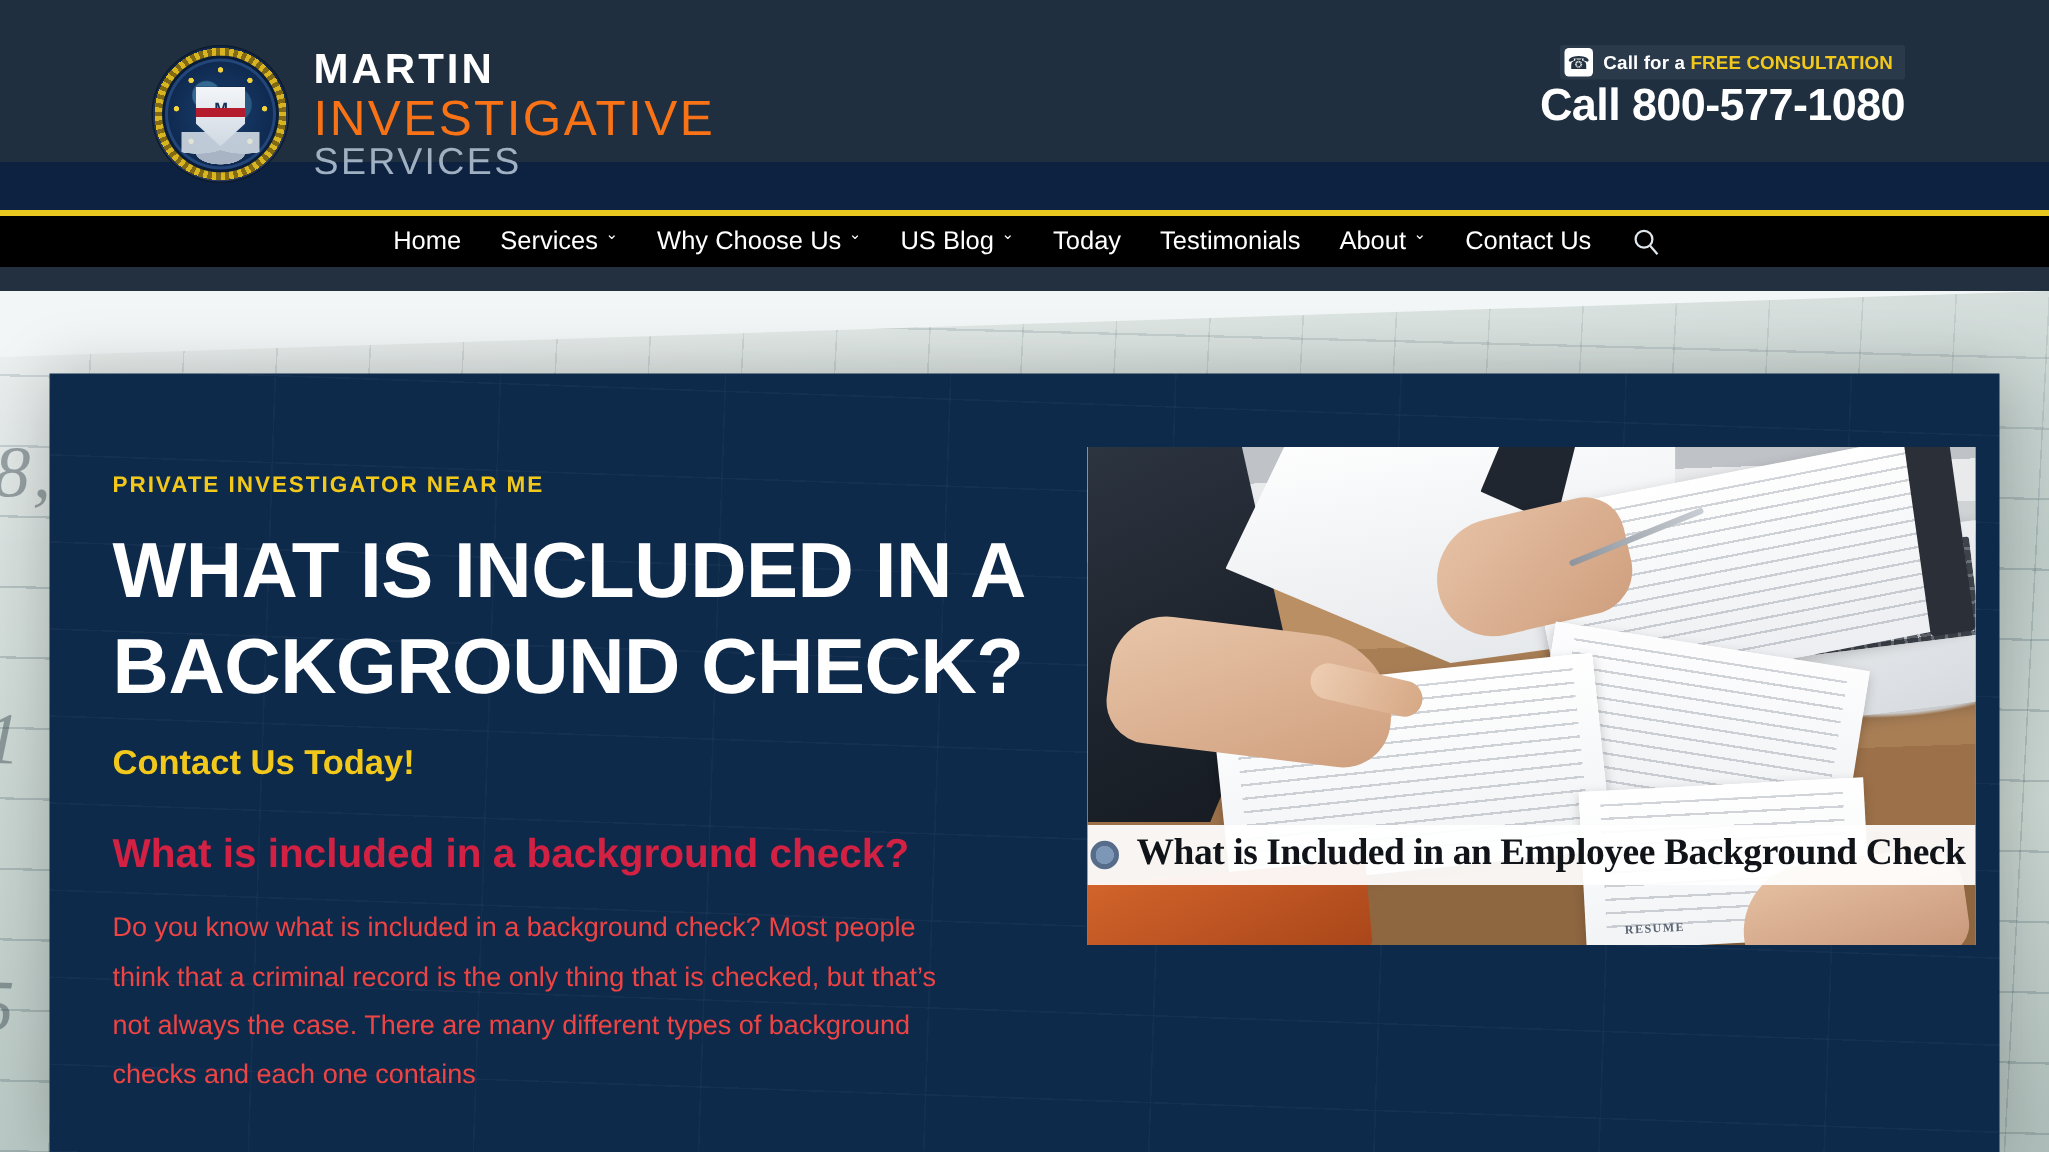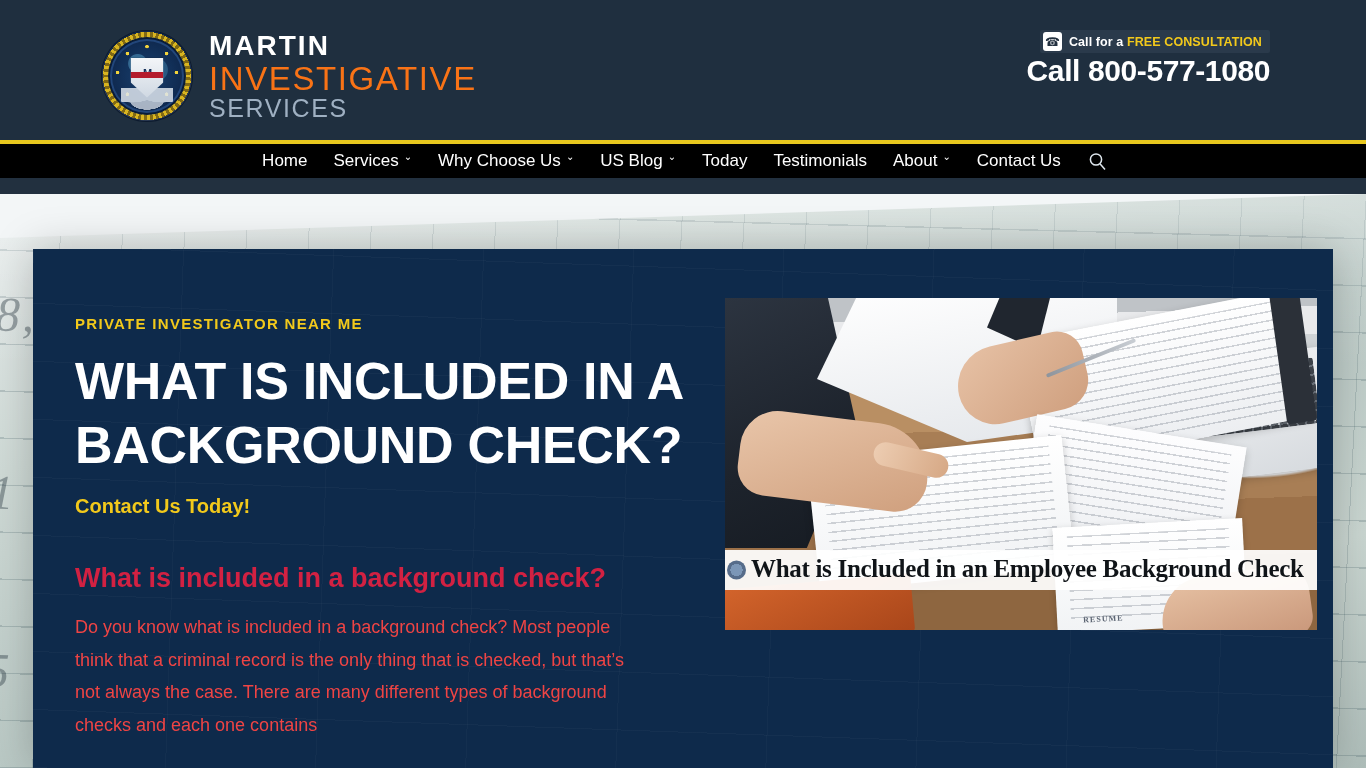--- a/index.html
+++ b/index.html
@@ -7,21 +7,21 @@
   body {
     font-family:"Liberation Sans", sans-serif;
     background:#0d2240;
   }
 
   
   .page { position:relative; width:1366px; height:768px; overflow:hidden; }
 
   
   .header {
-    position:absolute; top:0; left:0; width:1366px; height:140px;
+    position:absolute; top:0; left:0; width:1366px; height:108px;
     background:#1f2f3f;
     z-index:30;
   }
   .logo-wrap {
     position:absolute; left:102px; top:30px;
     display:flex; align-items:center; gap:17px;
   }
   .badge {
     position:relative; width:90px; height:90px; border-radius:50%;
     background:radial-gradient(circle at 50% 45%, #1c4a86 0%, #143463 46%, #0e2549 62%, #2b3a55 70%, #1a2742 100%);
@@ -185,21 +185,21 @@
   .hero-left { width:660px; padding:66px 0 0 42px; position:relative; z-index:2; }
   .eyebrow {
     color:#f2c91b; font-size:15px; font-weight:bold; letter-spacing:1.3px;
     margin-bottom:18px;
   }
   .hero-title {
     color:#ffffff; font-size:52px; font-weight:bold; line-height:1.23;
     letter-spacing:-.3px; margin-bottom:17px;
   }
   .hero-sub {
-    color:#f2c91b; font-size:20px; font-weight:bold; margin-bottom:45px;
+    color:#f2c91b; font-size:23px; font-weight:bold; margin-bottom:32px;
   }
   .sec-title {
     color:#d22142; font-size:27px; font-weight:bold; margin-bottom:17px;
   }
   .body-copy {
     color:#ef4444; font-size:18px; line-height:1.82; max-width:575px;
   }
 
   
   .hero-right { position:relative; z-index:2; padding-top:49px; padding-left:32px; }
@@ -326,21 +326,21 @@
   .sh-hand-c{
     position:absolute; right:6px; bottom:-14px; width:150px; height:72px;
     background:linear-gradient(170deg,#e7c2a4,#c9977a);
     border-radius:46px 30px 20px 28px; transform:rotate(-8deg);
   }
 
   .shot-caption {
     position:absolute; left:0; bottom:40px; width:100%;
     background:rgba(255,255,255,.93);
     padding:5px 0 7px 26px;
-    overflow:visible; white-space:nowrap;
+    overflow:visible; white-space:nowrap;text-align:center;
   }
   .shot-caption span{
     font-family:"Liberation Serif", serif;
     font-size:25px; font-weight:bold; color:#101418; letter-spacing:-.3px;
   }
   .cap-seal{
     position:absolute; left:2px; top:50%; transform:translateY(-50%);
     width:19px; height:19px; border-radius:50%;
     background:radial-gradient(circle,#5d7fa8 0 45%, #2e4a70 46% 100%);
     opacity:.8;

